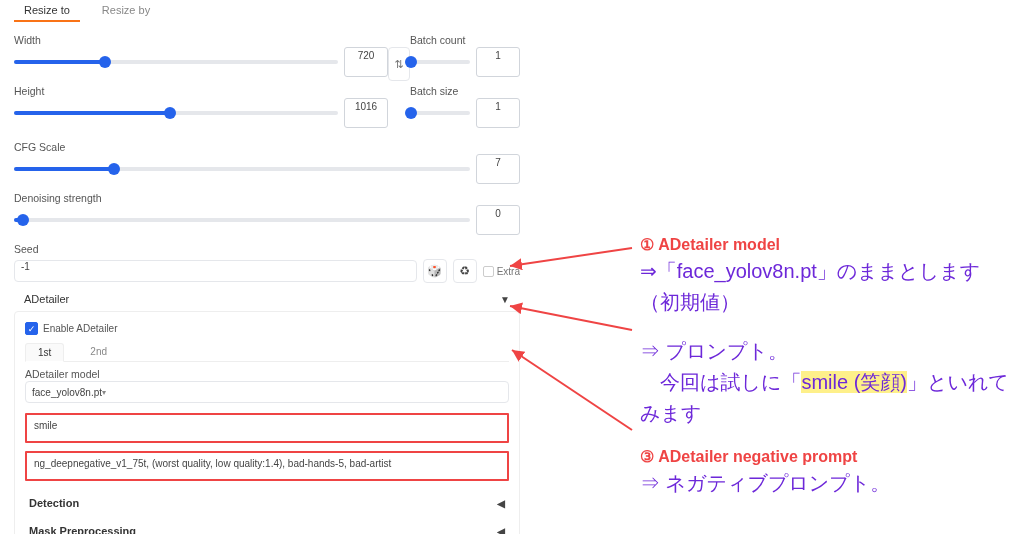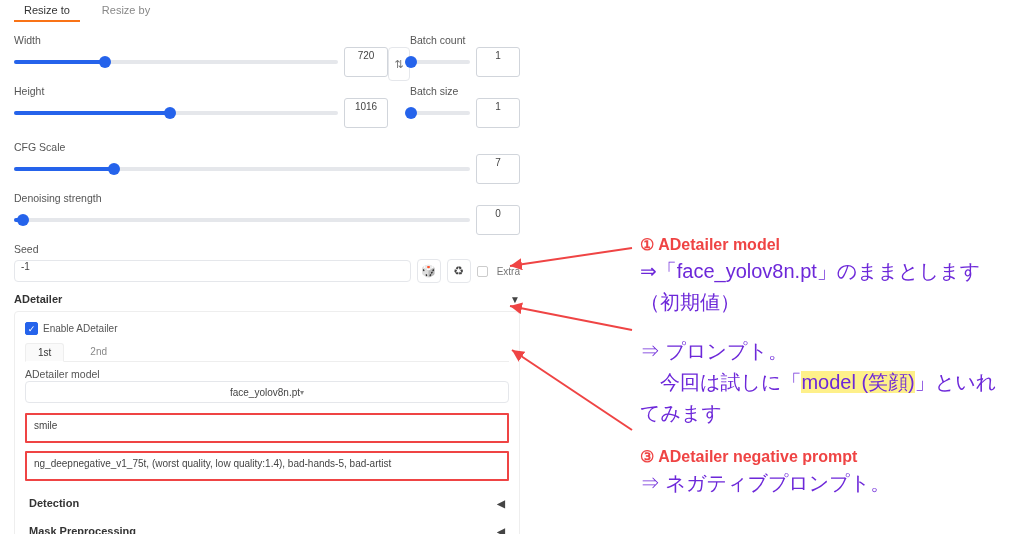--- a/index.html
+++ b/index.html
@@ -16,30 +16,30 @@
   .lbl { font-size: 10.5px; color: #555; margin-bottom: 1px; display: block; }
   .slider-row { display: flex; align-items: center; gap: 6px; }
   .track { position: relative; height: 4px; background: #e5e7eb; border-radius: 3px; flex: 1; }
   .fill { position: absolute; height: 100%; background: #2563eb; border-radius: 3px; left: 0; }
   .thumb { position: absolute; width: 12px; height: 12px; border-radius: 50%; background: #2563eb; top: -4px; transform: translateX(-50%); }
   .numbox { width: 44px; height: 30px; border: 1px solid #d1d5db; border-radius: 3px; font-size: 10px; text-align: center; line-height: 16px; background: #fff; }
   .swap-btn { width: 22px; height: 34px; border: 1px solid #e5e7eb; border-radius: 4px; display: flex; align-items: center; justify-content: center; font-size: 11px; color: #777; margin-top: 18px; cursor: pointer; }
   .seed-row { display: flex; gap: 6px; align-items: center; margin: 4px 0 10px; }
   .seed-input { flex: 1; border: 1px solid #e5e7eb; border-radius: 4px; height: 22px; padding: 0 6px; font-size: 10px; background: #fff; }
   .icon-btn { width: 24px; height: 24px; border: 1px solid #e5e7eb; border-radius: 4px; display: flex; align-items: center; justify-content: center; font-size: 12px; background: #fff; cursor: pointer; }
-  .chk-lbl { font-size: 10px; color: #777; display: flex; align-items: center; gap: 9px; }
-  .section-head { display: flex; justify-content: space-between; align-items: center; font-size: 11px; font-weight: 700; color: #333; margin: 6px 0; cursor: pointer; }
+  .chk-lbl { font-size: 10px; color: #777; display: flex; align-items: center; gap: 3px; }
+  .section-head { display: flex; justify-content: space-between; align-items: center; font-size: 11px; font-weight: 400; color: #333; margin: 6px 10px; cursor: pointer; }
   .tri { font-size: 10px; color: #444; }
   .adet-box { border: 1px solid #eee; border-radius: 4px; padding: 10px; }
   .chk-row { display: flex; align-items: center; gap: 5px; margin-bottom: 8px; }
   .chkbox { width: 13px; height: 13px; border: 1px solid #2563eb; background: #2563eb; border-radius: 2px; display: inline-flex; align-items: center; justify-content: center; color: #fff; font-size: 9px; }
   .subtabs { display: flex; border-bottom: 1px solid #eee; margin-bottom: 6px; gap: 14px; }
   .subtab { padding: 3px 12px; font-size: 10px; color: #888; cursor: pointer; }
   .subtab.active { color: #333; background: #fafafa; border: 1px solid #eee; border-bottom: 1px solid #fff; border-radius: 3px 3px 0 0; margin-bottom: -1px; }
-  .dropdown { border: 1px solid #e5e7eb; border-radius: 4px; height: 22px; padding: 0 6px; font-size: 10px; display: flex; align-items: center; justify-content: center; background: #fff; cursor: pointer; margin-bottom: 10px; }
+  .dropdown { border: 1px solid #e5e7eb; border-radius: 4px; height: 22px; padding: 0 6px; font-size: 10px; display: flex; align-items: center; justify-content: flex-start; background: #fff; cursor: pointer; margin-bottom: 10px; }
   .dropdown .arr { font-size: 8px; color: #888; }
   .prompt-box { border: 2px solid #ef4444; border-radius: 1px; padding: 5px 7px; min-height: 30px; font-size: 10px; color: #444; background: #fff; margin-bottom: 8px; }
   .acc { display: flex; justify-content: space-between; align-items: center; padding: 8px 4px; font-size: 11px; font-weight: 600; color: #333; cursor: pointer; }
   .cnet-grid { display: flex; gap: 12px; margin-top: 4px; }
   .cnet-col { flex: 1; }
   .annot h3 { color: #ef4444; font-size: 16px; font-weight: 700; margin-bottom: 2px; }
   .annot p { font-size: 20px; color: #6d28d9; line-height: 1.55; margin-bottom: 18px; }
   .hl { background: #fef08a; }
   .arrow-line { stroke: #ef4444; stroke-width: 2; fill: none; }
   .arrow-head { fill: #ef4444; }
@@ -185,21 +185,21 @@
       </div>
     </div>
   </div>
 </div>
 
 <div class="right-panel annot">
   <h3>① ADetailer model</h3>
   <p>⇒「face_yolov8n.pt」のままとします（初期値）</p>
 
   <p><span style="white-space:pre-line">⇒ プロンプト。
-　今回は試しに「</span><span class="hl">model (笑顔)</span><span>」といれてみます</span></p>
+　今回は試しに「</span><span class="hl">smile (笑顔)</span><span>」といれてみます</span></p>
 
   <h3>③ ADetailer negative prompt</h3>
   <p>⇒ ネガティブプロンプト。</p>
 </div>
 
 <svg class="overlay" width="1024" height="534">
   <defs>
       <marker id="ah" markerWidth="8" markerHeight="8" refX="6" refY="3" orient="auto">
         <path d="M0,0 L6,3 L0,6 Z" class="arrow-head"></path>
       </marker>

